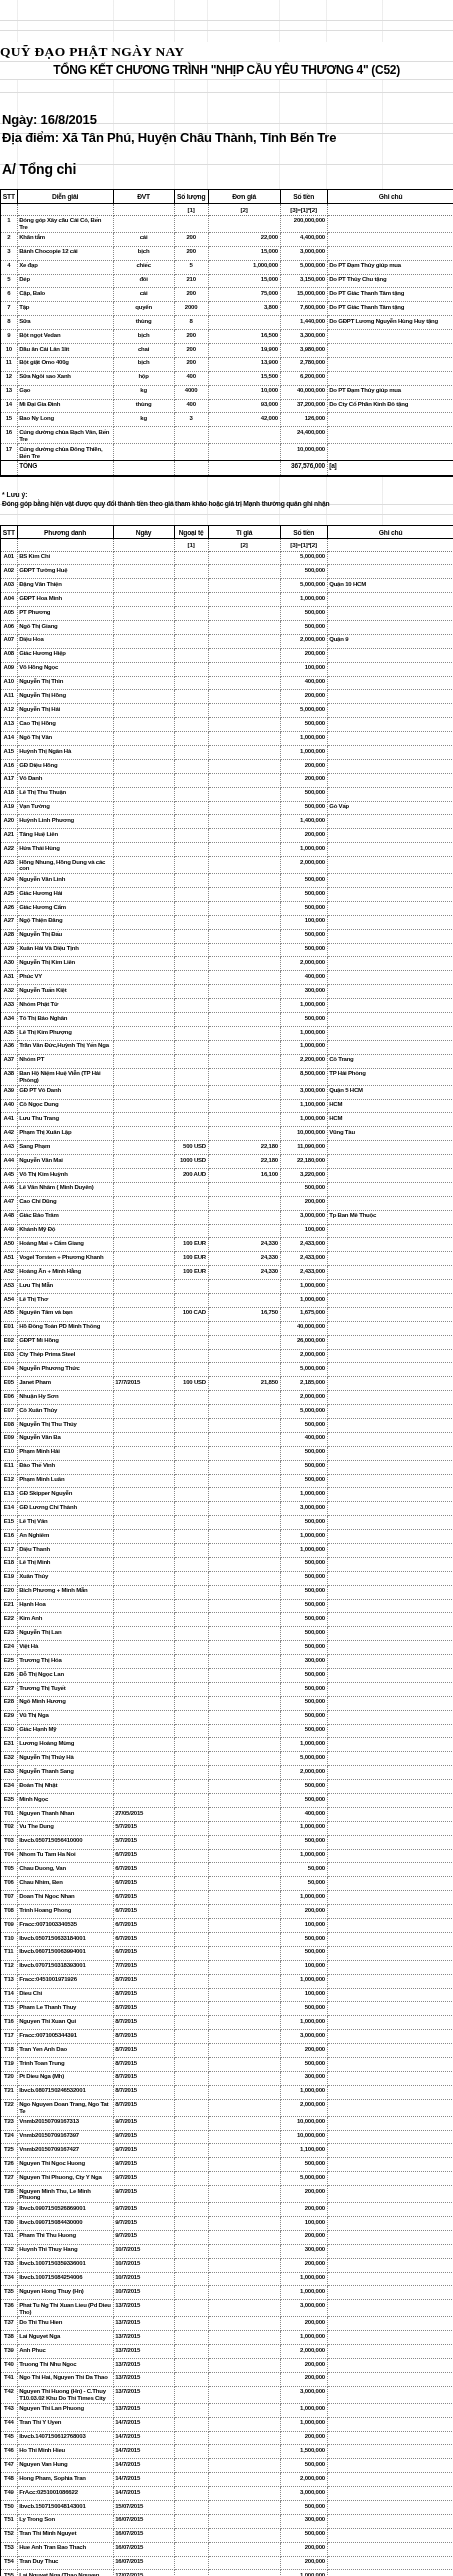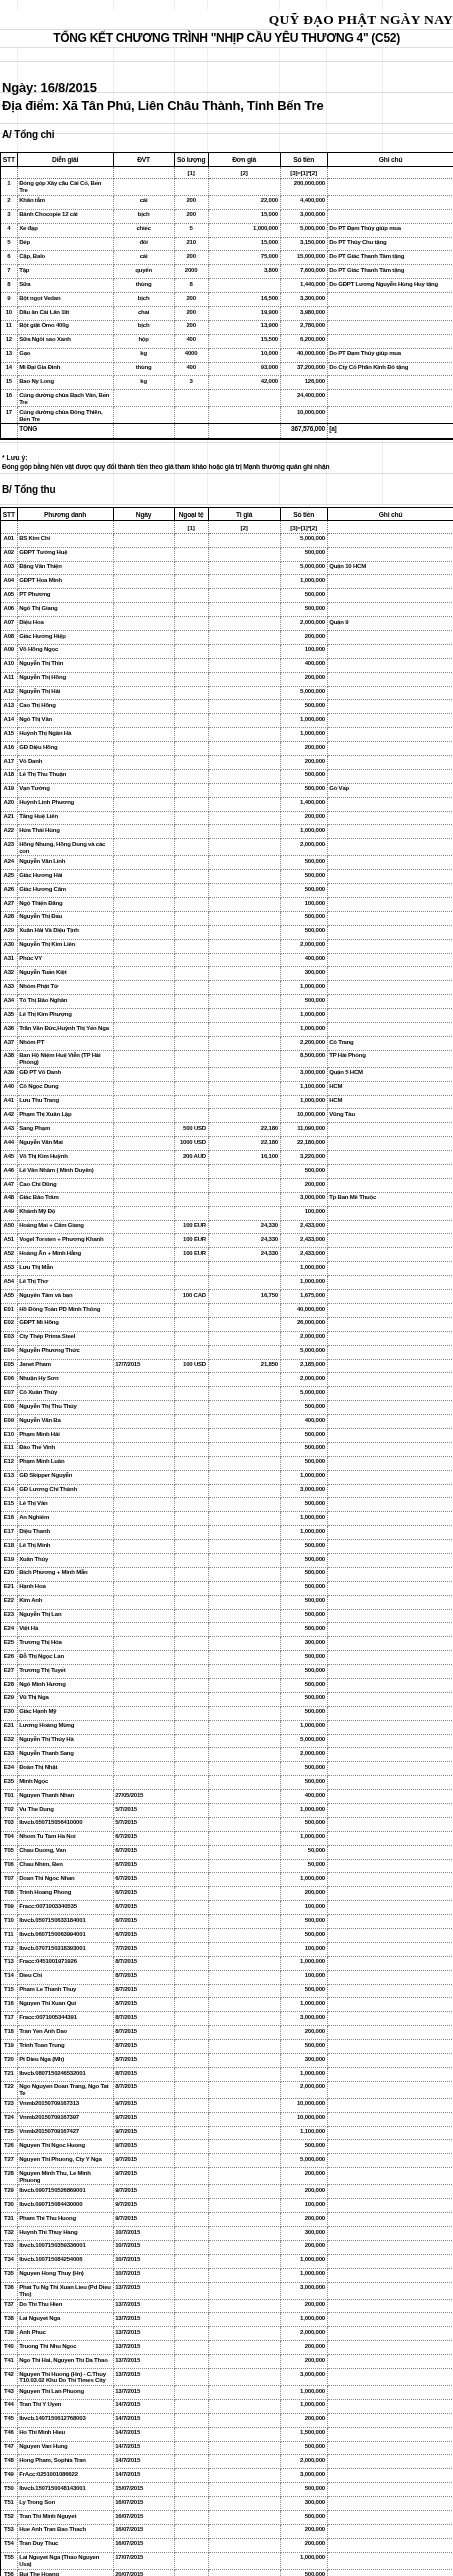--- a/index.html
+++ b/index.html
@@ -10,24 +10,24 @@
       linear-gradient(#dcdcdc,#dcdcdc) 113px 0/0.5px 100% no-repeat,
       linear-gradient(#dcdcdc,#dcdcdc) 174px 0/0.5px 100% no-repeat,
       linear-gradient(#dcdcdc,#dcdcdc) 207px 0/0.5px 100% no-repeat,
       linear-gradient(#dcdcdc,#dcdcdc) 279px 0/0.5px 100% no-repeat,
       linear-gradient(#dcdcdc,#dcdcdc) 326px 0/0.5px 100% no-repeat,
       linear-gradient(#dcdcdc,#dcdcdc) 382px 0/0.5px 100% no-repeat,
       repeating-linear-gradient(to bottom,transparent 0,transparent 9.8px,#dcdcdc 9.8px,#dcdcdc 10.3px);
   }
   .spacer{background:transparent;}
   .h16{height:8.3px}.h20{height:10.3px}.h24{height:12.4px}.h58{height:30px}
-  .title1{background:#fff;text-align:right;font-family:"Liberation Serif",serif;font-weight:700;font-size:13.5px;padding:1.6px 0 1px;letter-spacing:0.3px;}
+  .title1{background:#fff;text-align:left;font-family:"Liberation Serif",serif;font-weight:700;font-size:13.5px;padding:1.6px 0 1px;letter-spacing:0.3px;margin-top:32px;}
   .title2{background:#fff;text-align:center;font-family:"Liberation Sans",sans-serif;font-weight:700;font-size:12px;padding:1px 0 2.1px;letter-spacing:-0.3px;border-top:0.5px solid #dcdcdc;border-bottom:0.5px solid #dcdcdc;}
   .meta{font-weight:700;font-size:13px;letter-spacing:-0.2px;padding:1.6px 0 1.6px 2.1px;background:transparent;}
-  .section-heading{font-weight:700;font-size:10px;letter-spacing:-0.2px;padding:4.1px 0 4.1px 2.1px;background:transparent;}
+  .section-heading{font-weight:700;font-size:14px;letter-spacing:-0.2px;padding:4.1px 0 4.1px 2.1px;background:transparent;}
   table.grid{width:453px;table-layout:fixed;border-collapse:collapse;background:#fff;border-left:0.5px solid #000;border-right:0.5px solid #000;}
   table.grid col.c0{width:16.6px}  table.grid col.c1{width:96px} table.grid col.c2{width:61px}
   table.grid col.c3{width:34px}  table.grid col.c4{width:72px} table.grid col.c5{width:47px}
   table.grid col.c6{width:127px}
   table.grid th{border:0.5px solid #000;font-size:6.7px;font-weight:700;letter-spacing:-0.2px;height:11.4px;padding:0.5px 1px;background:#fff;}
   table.grid thead tr:first-child th{border-top:1px solid #000;}
   table.grid tr.subhead th{border:0.5px dotted #777;border-top:0.5px solid #000;font-size:6.2px;height:10.3px;}
   table.grid td{border:0.5px dotted #888;font-size:6px;font-weight:700;letter-spacing:-0.2px;line-height:6.7px;height:10.3px;padding:1.6px 1.6px 1px 1.6px;vertical-align:top;overflow:hidden;background:#fff;}
   table.grid td:first-child{border-left:0.5px solid #000;}
   table.grid td:last-child{border-right:0.5px solid #000;}
@@ -42,21 +42,21 @@
 </head>
 <body>
 
 <div class="sheet">
 
   <div class="spacer h20"></div>
   <div class="title1">QUỸ ĐẠO PHẬT NGÀY NAY</div>
   <div class="title2">TỔNG KẾT CHƯƠNG TRÌNH "NHỊP CẦU YÊU THƯƠNG 4" (C52)</div>
   <div class="spacer h58"></div>
   <div class="meta">Ngày: 16/8/2015</div>
-  <div class="meta">Địa điểm: Xã Tân Phú, Liên Châu Thành, Tỉnh Bến Tre</div>
+  <div class="meta">Địa điểm: Xã Tân Phú, Huyện Châu Thành, Tỉnh Bến Tre</div>
   <div class="spacer h20"></div>
 
   <div class="section-heading">A/ Tổng chi</div>
   <div class="spacer h16"></div>
 
   <table class="grid">
     <colgroup>
         <col class="c0">
         <col class="c1">
         <col class="c2">
@@ -251,21 +251,20 @@
         <td class="total-ref">[a]</td>
       </tr>
     </tfoot>
   </table>
 
   <div class="spacer h24"></div>
   <div class="note-title">* Lưu ý:</div>
   <div class="note-body">Đóng góp bằng hiện vật được quy đổi thành tiền theo giá tham khảo hoặc giá trị Mạnh thường quân ghi nhận</div>
   <div class="spacer h16"></div>
 
-  <div class="section-heading">B/ Tổng thu</div>
   <div class="spacer h16"></div>
 
   <table class="grid">
     <colgroup>
         <col class="c0">
         <col class="c1">
         <col class="c2">
         <col class="c3">
         <col class="c4">
         <col class="c5">

